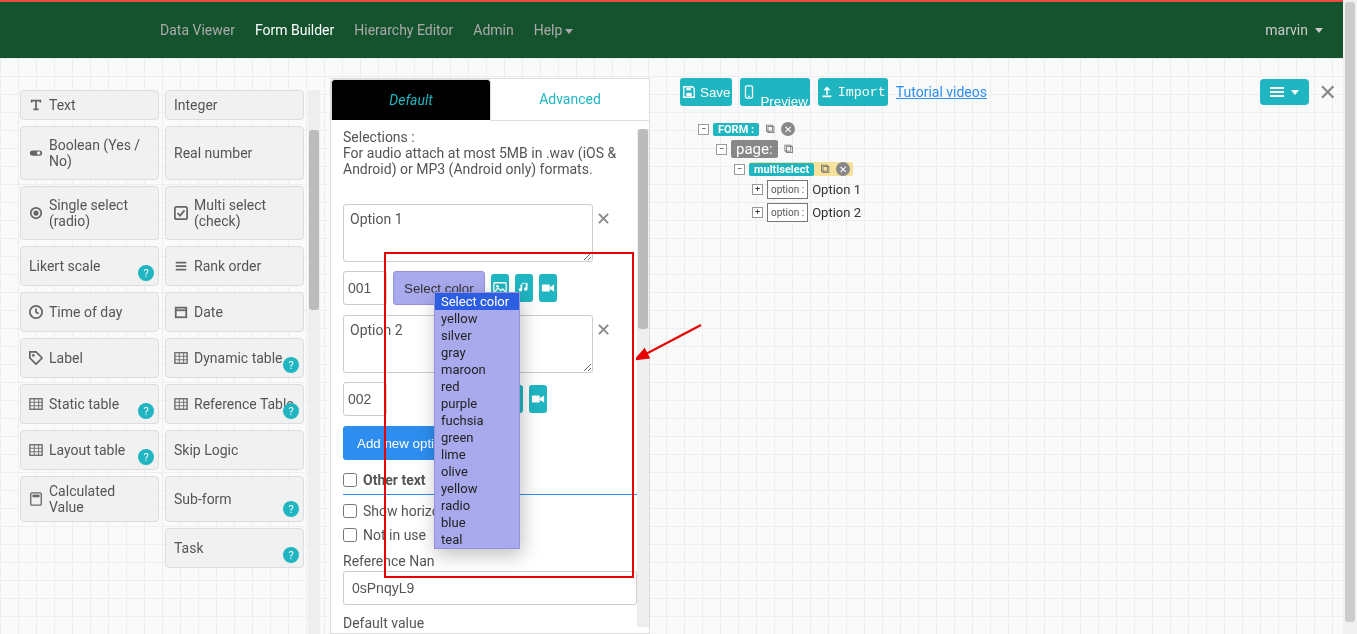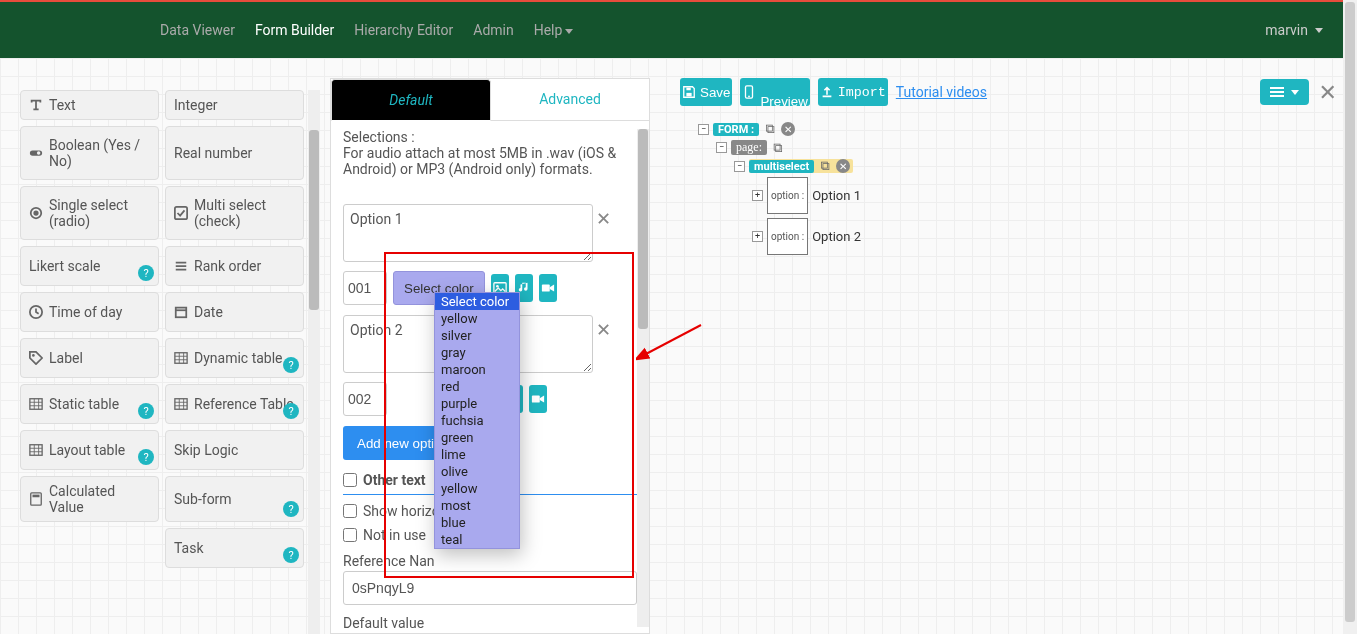--- a/index.html
+++ b/index.html
@@ -273,26 +273,25 @@
     border-radius:2px;
     font-size:11px;
     font-weight:bold;
   }
   .selwrap { background:#f7e29b; padding:0 3px 0 0; border-radius:2px; display:inline-flex; align-items:center; gap:4px;}
   .tree .node-gray {
     background:#888;
     color:#fff;
     padding:0 5px;
     border-radius:2px;
-    font-size:12px;
-    font-family:Liberation Serif, serif;
+    font-size:15px;
   }
   .tree .opt-badge {
     border:1px solid #777;
-    padding:12px 3px;
+    padding:3px 3px;
     font-size:10px;
     color:#555;
     background:#fff;
   }
   .tree .mini-icon {
     width:14px;height:14px;
     display:inline-flex;align-items:center;justify-content:center;
     color:#666;
   }
   .tree .mini-icon.del {
@@ -626,21 +625,21 @@
   <div class="dd-item">silver</div>
   <div class="dd-item">gray</div>
   <div class="dd-item">maroon</div>
   <div class="dd-item">red</div>
   <div class="dd-item">purple</div>
   <div class="dd-item">fuchsia</div>
   <div class="dd-item">green</div>
   <div class="dd-item">lime</div>
   <div class="dd-item">olive</div>
   <div class="dd-item">yellow</div>
-  <div class="dd-item">most</div>
+  <div class="dd-item">radio</div>
   <div class="dd-item">blue</div>
   <div class="dd-item">teal</div>
 </div>
 
 <div class="annot-rect"></div>
 <svg class="annot-arrow" width="70" height="60">
   <defs>
     <marker id="ah" markerWidth="10" markerHeight="10" refX="2" refY="3" orient="auto">
       <path d="M0,0 L0,6 L8,3 z" fill="#e60000"></path>
     </marker>

